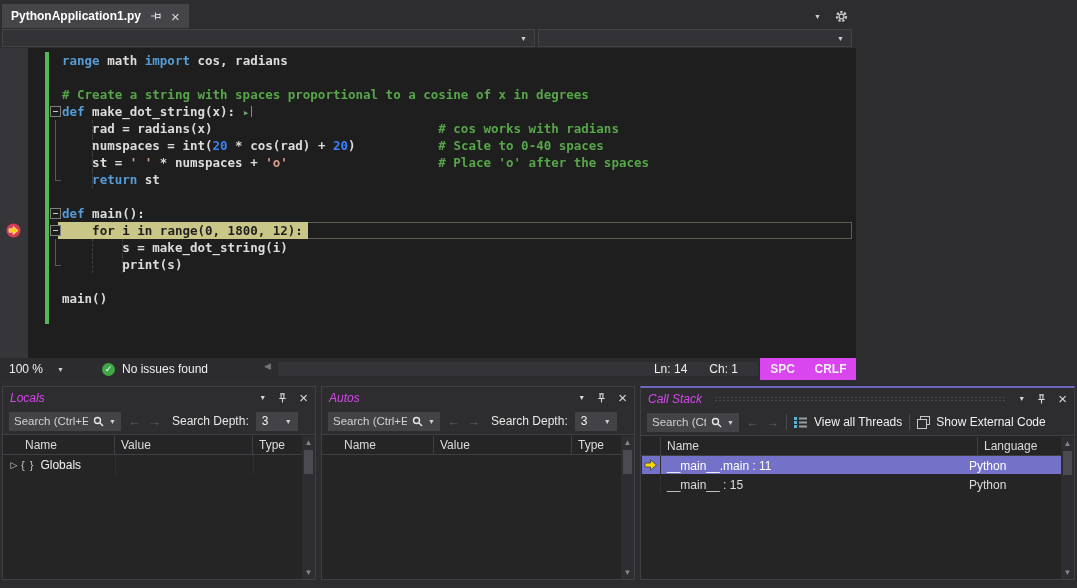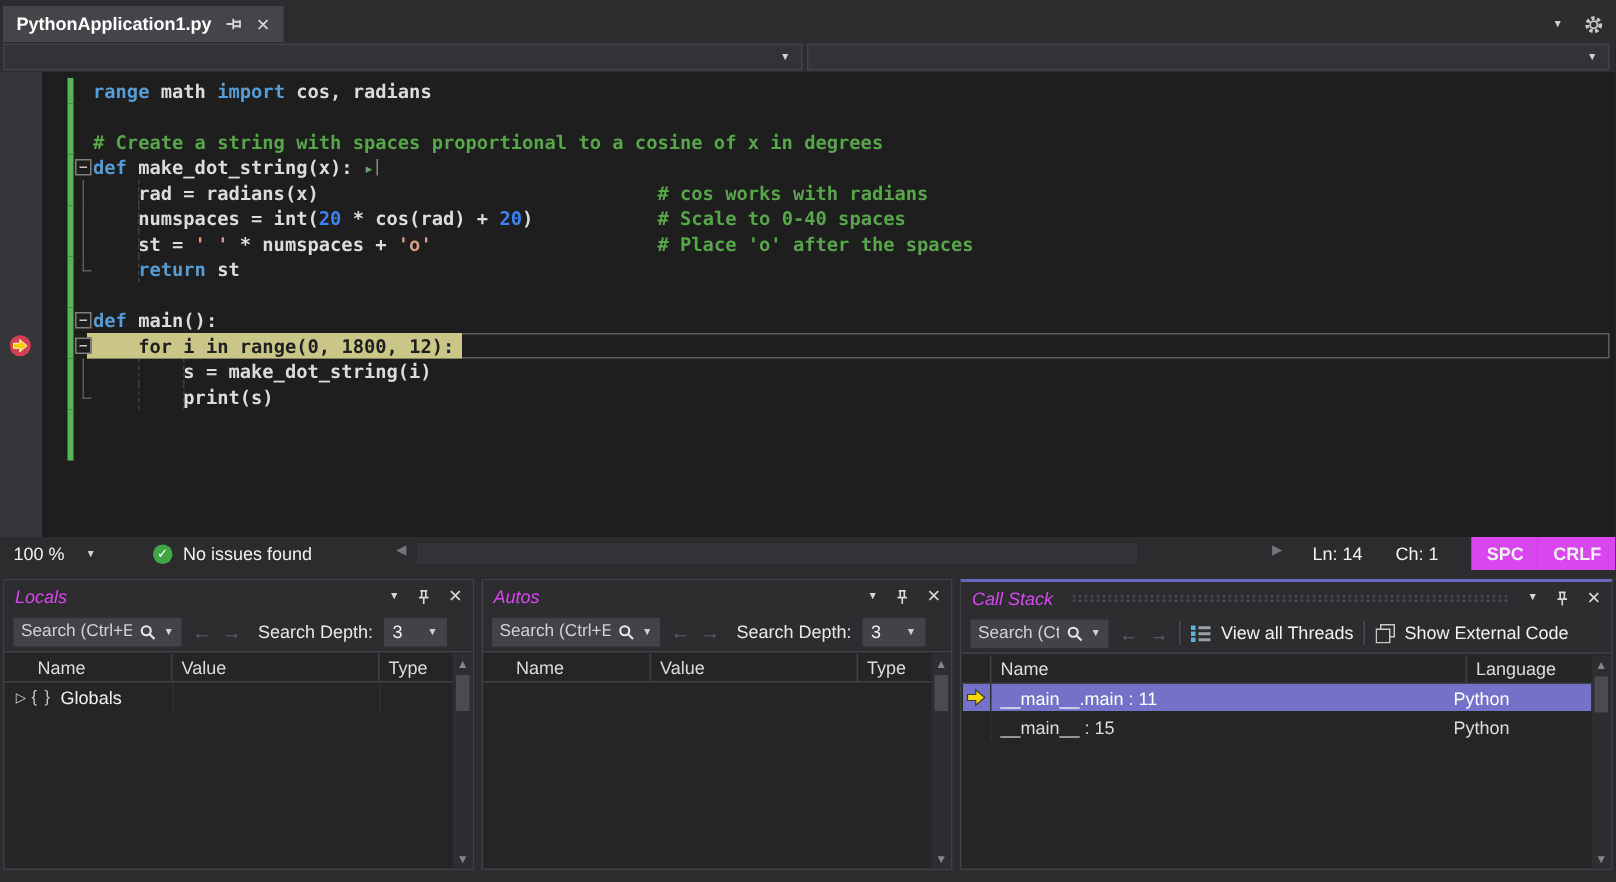--- a/index.html
+++ b/index.html
@@ -1,18 +1,18 @@
 <!DOCTYPE html>
 <html><head>
 <meta charset="utf-8">
 <style>
   * { margin:0; padding:0; box-sizing:border-box; }
   html,body { width:1077px; height:588px; background:#2d2d30; overflow:hidden;
     font-family:"Liberation Sans", sans-serif; color:#f1f1f1; }
-  #app { position:relative; width:1077px; height:588px; background:#2d2d30; }
+  #app { position:relative; width:856px; height:588px; background:#2d2d30; }
 
   
   #tabbar { position:absolute; top:4px; left:0; right:0; height:24px; }
   .tab { position:absolute; left:2px; top:0; height:24px; background:#444449;
     display:flex; align-items:center; padding:0 9px; gap:9px; cursor:pointer; }
   .tab-title { font-size:12px; font-weight:bold; color:#ffffff; white-space:nowrap; }
   .tab-ico { display:inline-flex; align-items:center; }
   .tab-close { font-size:15px; line-height:1; color:#d8d8d8; }
   #tabbar-right { position:absolute; right:8px; top:0; height:24px; display:flex; align-items:center; gap:14px; }
   .chev { font-size:7px; color:#d0d0d0; }
@@ -158,20 +158,21 @@
         <div class="cl"><span class="chg"></span><span class="guide" style="left: 92.08px;"></span><span class="fold f-foot"></span><span class="code"><span class="tok tk-pl">    </span><span class="tok tk-kw">return</span><span class="tok tk-pl"> st</span></span></div>
         <div class="cl"><span class="chg"></span><span class="code"></span></div>
         <div class="cl"><span class="chg"></span><span class="fold f-box"><span class="minus"></span></span><span class="code"><span class="tok tk-kw">def</span><span class="tok tk-pl"> main():</span></span></div>
         <div class="cl hl"><svg class="bp" width="15" height="15" viewBox="0 0 15 15">
             <circle cx="7.5" cy="7.5" r="7" fill="#d4404f"></circle>
             <path d="M3 5.8 h4.2 V3.4 L12 7.5 L7.2 11.6 V9.2 H3 Z" fill="#ffcc00" stroke="#fff" stroke-width="0.6"></path>
           </svg><span class="chg"></span><span class="hl-border"></span><span class="fold f-box"><span class="minus"></span></span><span class="code"><span class="tok tk-pl">    </span><span class="tok tk-kw">for</span><span class="tok tk-pl"> i </span><span class="tok tk-kw">in</span><span class="tok tk-pl"> range(</span><span class="tok tk-num">0</span><span class="tok tk-pl">, </span><span class="tok tk-num">1800</span><span class="tok tk-pl">, </span><span class="tok tk-num">12</span><span class="tok tk-pl">):</span></span></div>
         <div class="cl"><span class="chg"></span><span class="guide" style="left: 92.08px;"></span><span class="guide" style="left: 122.16px;"></span><span class="fold f-line"></span><span class="code"><span class="tok tk-pl">        s = make_dot_string(i)</span></span></div>
         <div class="cl"><span class="chg"></span><span class="guide" style="left: 92.08px;"></span><span class="guide" style="left: 122.16px;"></span><span class="fold f-foot"></span><span class="code"><span class="tok tk-pl">        print(s)</span></span></div>
         <div class="cl"><span class="chg"></span><span class="code"></span></div>
+        <div class="cl"><span class="chg"></span><span class="code"><span class="tok tk-pl">main()</span></span></div>
         <div class="cl"><span class="chg"></span><span class="code"></span></div>
       </div>
   </div>
 
   <div id="statusbar">
     <div id="zoom-select">
       <span>100 %</span>
       <span class="chev">▼</span>
     </div>
     <div id="issues">

